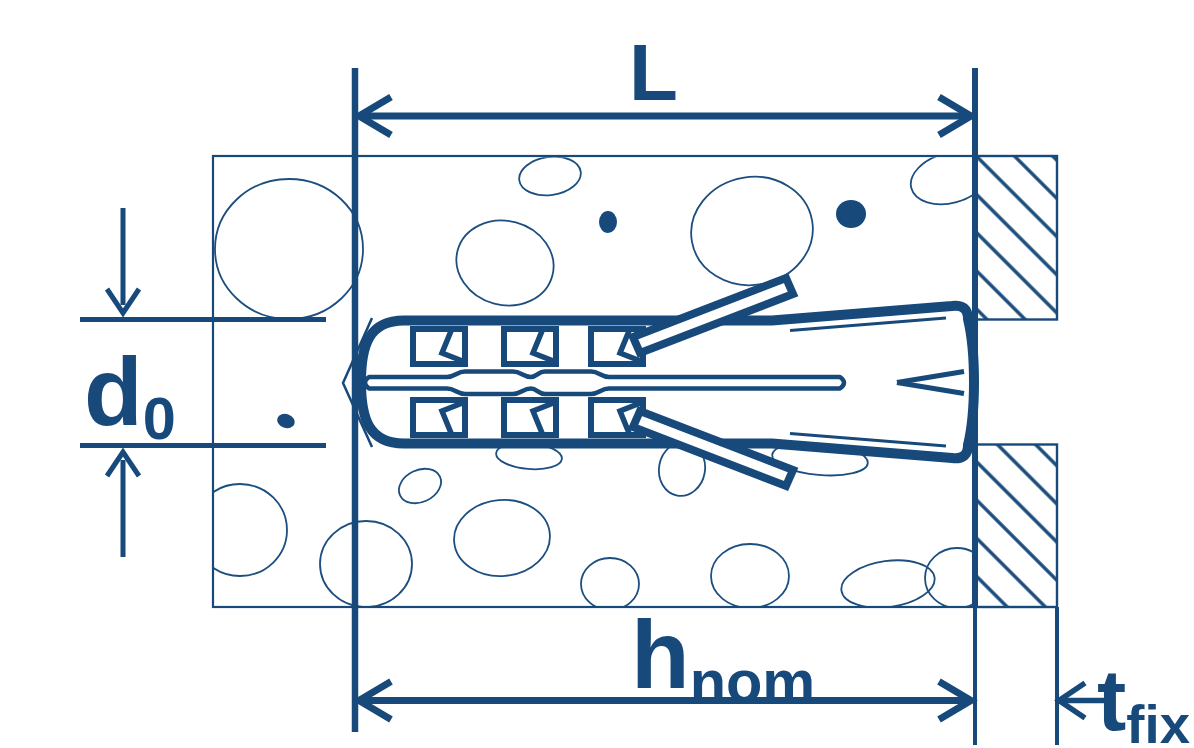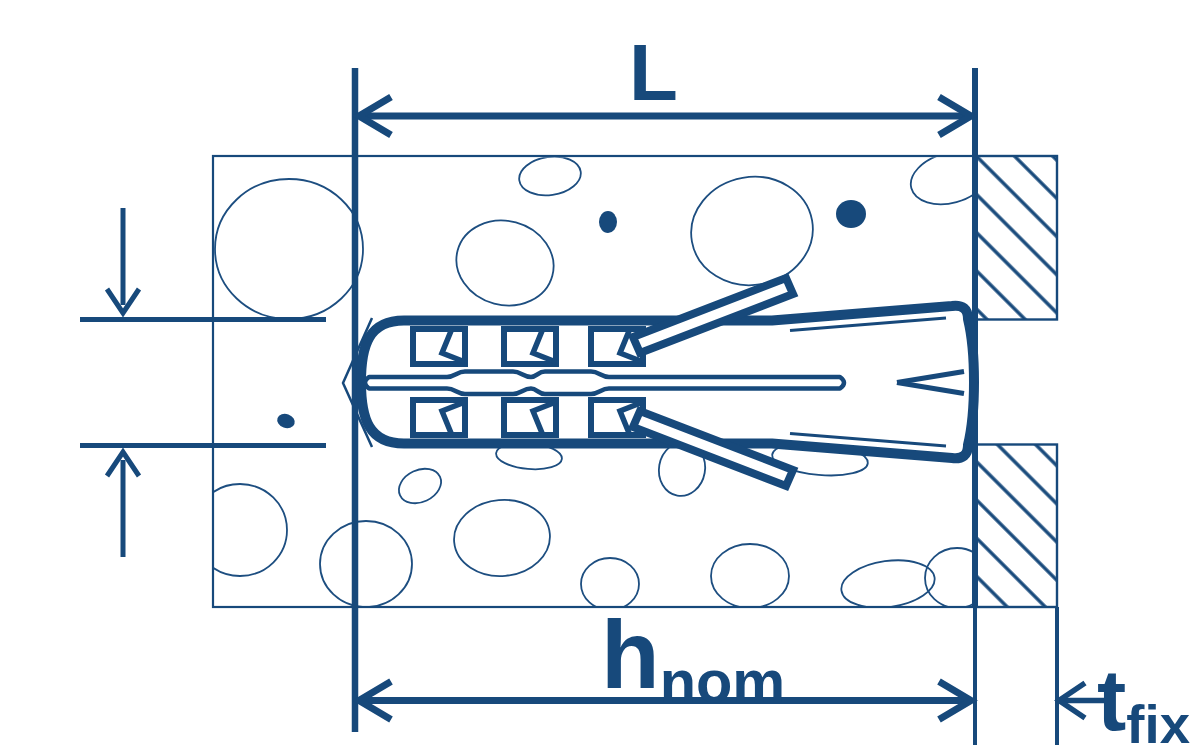--- a/index.html
+++ b/index.html
@@ -5,21 +5,21 @@
   html,body{margin:0;padding:0;background:#ffffff;}
   body{width:1194px;height:748px;position:relative;overflow:hidden;
        font-family:"Liberation Sans","DejaVu Sans",sans-serif;}
   #stage{position:absolute;left:0;top:0;width:1194px;height:748px;}
   svg{position:absolute;left:0;top:0;}
   .lbl{position:absolute;color:#17497B;font-weight:bold;line-height:1;white-space:nowrap;
        letter-spacing:0px;user-select:none;}
   .lbl .sub{font-size:0.62em;vertical-align:-0.24em;font-weight:bold;}
   #label-L{left:629px;top:33px;font-size:80px;}
   #label-d0{left:84px;top:344px;font-size:96px;}
-  #label-hnom{left:601px;top:607px;font-size:96px;}
+  #label-hnom{left:631px;top:607px;font-size:96px;}
   #label-tfix{left:1097px;top:656px;font-size:88px;}
 </style>
 </head>
 <body>
 
 <div id="stage">
 
 <svg width="1194" height="748" viewBox="0 0 1194 748">
   <defs>
     <pattern id="hatch" patternUnits="userSpaceOnUse" width="27" height="27" patternTransform="rotate(-45)">
@@ -131,20 +131,23 @@
     <polyline points="107,289 123,313 139,289" stroke-width="5"></polyline>
     <line x1="123" y1="557" x2="123" y2="460" stroke-width="5"></line>
     <polyline points="107,476 123,452 139,476" stroke-width="5"></polyline>
   </g>
 </svg>
 
 <div class="lbl" id="label-L">
   <span class="sym">L</span>
 </div>
 
+<div class="lbl" id="label-d0">
+  <span class="sym">d</span><span class="sub">0</span>
+</div>
 
 <div class="lbl" id="label-hnom">
   <span class="sym">h</span><span class="sub">nom</span>
 </div>
 
 <div class="lbl" id="label-tfix">
   <span class="sym">t</span><span class="sub">fix</span>
 </div>
 
 </div>

